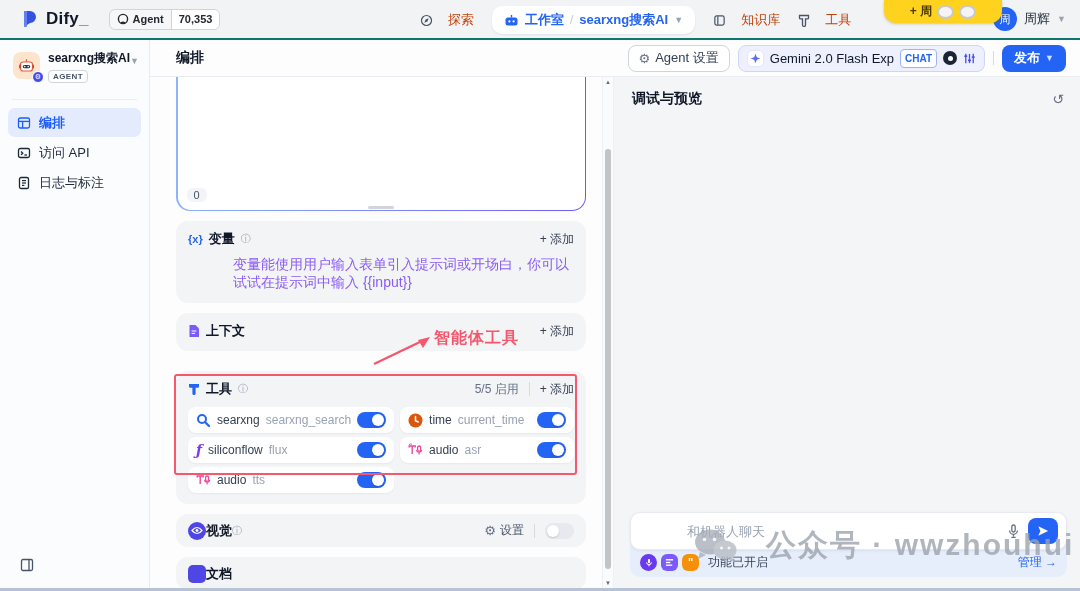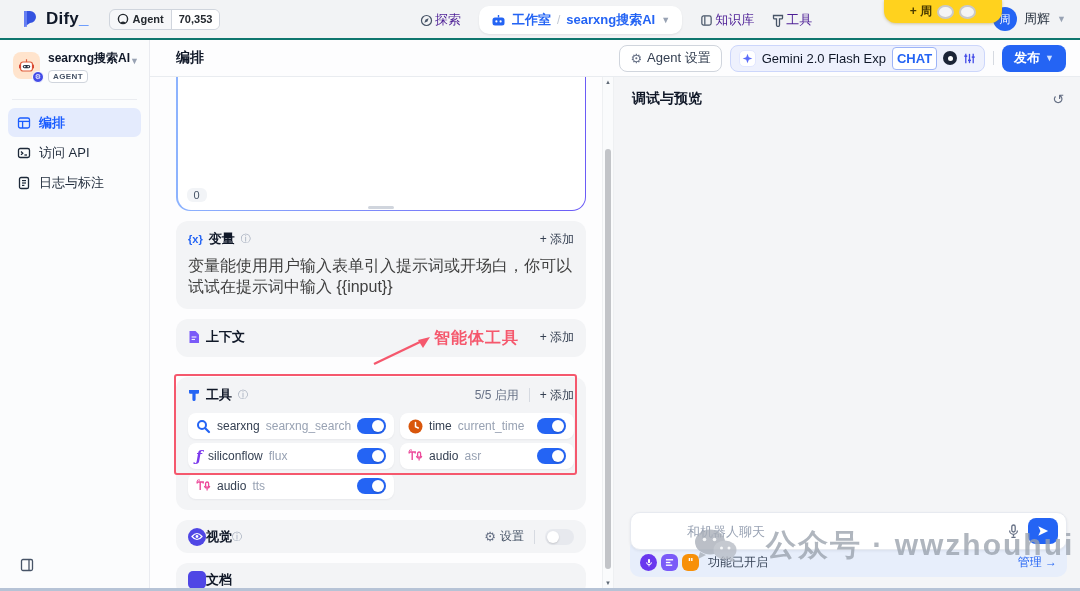--- a/index.html
+++ b/index.html
@@ -9,21 +9,21 @@
 
   
   .topbar { position:absolute; left:0; top:0; right:0; height:40px; background:#f2f3f5; border-bottom:2px solid #0f766e; display:flex; align-items:center; padding:0 14px; }
   .brand { display:flex; align-items:center; gap:6px; margin-left:6px; }
   .brand-txt { font-size:17px; font-weight:800; color:#101828; letter-spacing:.2px; }
   .brand-txt .us { color:#2970ff; }
   .star-pill { display:flex; align-items:center; height:21px; margin-left:20px; border:1px solid #d0d5dd; border-radius:6px; overflow:hidden; background:#f6f7f9; font-size:11px; color:#24292f; }
   .star-left { display:flex; align-items:center; gap:4px; padding:0 7px; font-weight:700; }
   .star-count { background:#fff; border-left:1px solid #d0d5dd; padding:0 7px; height:100%; display:flex; align-items:center; font-weight:700; }
   .nav { position:absolute; left:420px; top:0; height:40px; display:flex; align-items:center; gap:18px; }
-  .nav-item { display:flex; align-items:center; gap:2px; font-size:13px; color:#4c1d95; cursor:pointer; }
+  .nav-item { display:flex; align-items:center; gap:15px; font-size:13px; color:#c2410c; cursor:pointer; }
   .studio-pill { display:flex; align-items:center; gap:6px; background:#fff; border-radius:10px; height:28px; padding:0 12px; box-shadow:0 1px 2px rgba(16,24,40,.08); }
   .studio-pill .blue { color:#2464f4; font-weight:700; font-size:13px; }
   .sep-slash { color:#c2c8d2; font-size:12px; }
   .chev { color:#98a2b3; font-size:9px; }
   .top-right { margin-left:auto; display:flex; align-items:center; gap:7px; }
   .avatar { width:24px; height:24px; border-radius:50%; background:#2464f4; color:#fff; font-size:11px; display:flex; align-items:center; justify-content:center; }
   .user-name { font-size:13px; color:#1f2937; }
   .sticker { position:absolute; left:884px; top:0; width:118px; height:23px; background:#ffd21e; border-radius:0 0 12px 12px; box-shadow:0 1px 3px rgba(140,110,0,.35); display:flex; align-items:center; justify-content:center; gap:5px; z-index:60; }
   .sticker-txt { font-size:12px; font-weight:800; color:#4a3b00; }
   .sticker-eye { width:17px; height:14px; border-radius:50%; background:#f4f4f4; border:2px solid #c9c9c9; }
@@ -45,40 +45,40 @@
 
   
   .main-header { position:absolute; left:150px; top:40px; right:0; height:37px; background:#fdfdfe; border-bottom:1px solid #e9ecf0; display:flex; align-items:center; padding:0 14px 0 26px; }
   .page-title { font-size:14px; font-weight:700; color:#101828; }
   .hdr-right { margin-left:auto; display:flex; align-items:center; gap:8px; }
   .btn-outline { display:flex; align-items:center; gap:5px; height:27px; padding:0 10px; background:#fff; border:1px solid #d0d5dd; border-radius:8px; font-size:13px; color:#354052; cursor:pointer; }
   .gear { font-size:13px; color:#667085; }
   .model-pill { display:flex; align-items:center; gap:6px; height:27px; padding:0 8px; background:#eef1fd; border:1px solid #ccd6fb; border-radius:8px; cursor:pointer; }
   .sparkle-box { width:17px; height:17px; border-radius:5px; background:#fff; border:1px solid #e2e7ff; display:flex; align-items:center; justify-content:center; }
   .model-name { font-size:13px; color:#101828; }
-  .chat-badge { font-size:13px; font-weight:700; color:#2464f4; border:1px solid #9db4f7; border-radius:4px; padding:3px 4px; background:#fff; }
+  .chat-badge { font-size:10px; font-weight:700; color:#2464f4; border:1px solid #9db4f7; border-radius:4px; padding:3px 4px; background:#fff; }
   .mode-eye { width:14px; height:14px; border-radius:50%; background:#1b2437; display:flex; align-items:center; justify-content:center; }
   .mode-eye i { width:5px; height:5px; border-radius:50%; background:#fff; display:block; }
   .vline { width:1px; height:14px; background:#d6dae1; }
   .btn-primary { display:flex; align-items:center; gap:5px; height:27px; padding:0 12px; background:#2464f4; border-radius:8px; font-size:13px; font-weight:700; color:#fff; cursor:pointer; }
   .btn-primary .chev { color:#cfe0ff; }
 
   
   .middle { position:absolute; left:150px; top:77px; width:452px; bottom:3px; background:#fdfdfe; padding:0 16px 0 26px; overflow:hidden; }
   .prompt-wrap { border-radius:0 0 14px 14px; padding:0 1.5px 1.5px; background:linear-gradient(90deg,#8db3fe,#6b5bf6); height:134px; }
   .prompt-box { background:#fff; border-radius:0 0 13px 13px; height:100%; position:relative; }
   .counter-badge { position:absolute; left:9px; bottom:8px; background:#f2f4f7; border-radius:6px; padding:1px 7px; font-size:11px; color:#475467; }
   .drag-handle { position:absolute; left:50%; bottom:1px; transform:translateX(-50%); width:26px; height:3px; border-radius:2px; background:#d0d5dd; }
   .section { background:#f3f4f6; border-radius:12px; padding:9px 12px 11px; margin-top:10px; }
   .sec-head { display:flex; align-items:center; gap:6px; }
   .sec-title { font-size:13px; font-weight:700; color:#101828; }
   .info-i { font-size:10px; color:#98a2b3; }
   .sec-right { margin-left:auto; display:flex; align-items:center; gap:10px; }
   .add-btn { font-size:12px; color:#354052; font-weight:500; cursor:pointer; }
-  .sec-desc { margin-top:8px; font-size:16px; color:#404040; }
+  .sec-desc { margin-top:8px; font-size:14px; color:#8b5cf6;margin-left:45px; }
   .var-icon { font-size:11px; font-weight:700; color:#2464f4; }
   .count-label { font-size:12px; color:#667085; }
   .tools-section { margin-top:20px; position:relative; }
   .tool-grid { margin-top:9px; display:grid; grid-template-columns:1fr 1fr; gap:4px 6px; }
   .tool-card { background:#fff; border-radius:8px; height:26px; display:flex; align-items:center; gap:6px; padding:0 8px; box-shadow:0 1px 2px rgba(16,24,40,.05); }
   .tool-provider { font-size:12px; font-weight:400; color:#354052; }
   .tool-name { font-size:12px; color:#98a2b3; }
   .toggle { width:29px; height:16px; border-radius:9px; position:relative; margin-left:auto; cursor:pointer; flex:none; }
   .toggle.on { background:#2464f4; }
   .toggle.off { background:#e7e9ee; }

